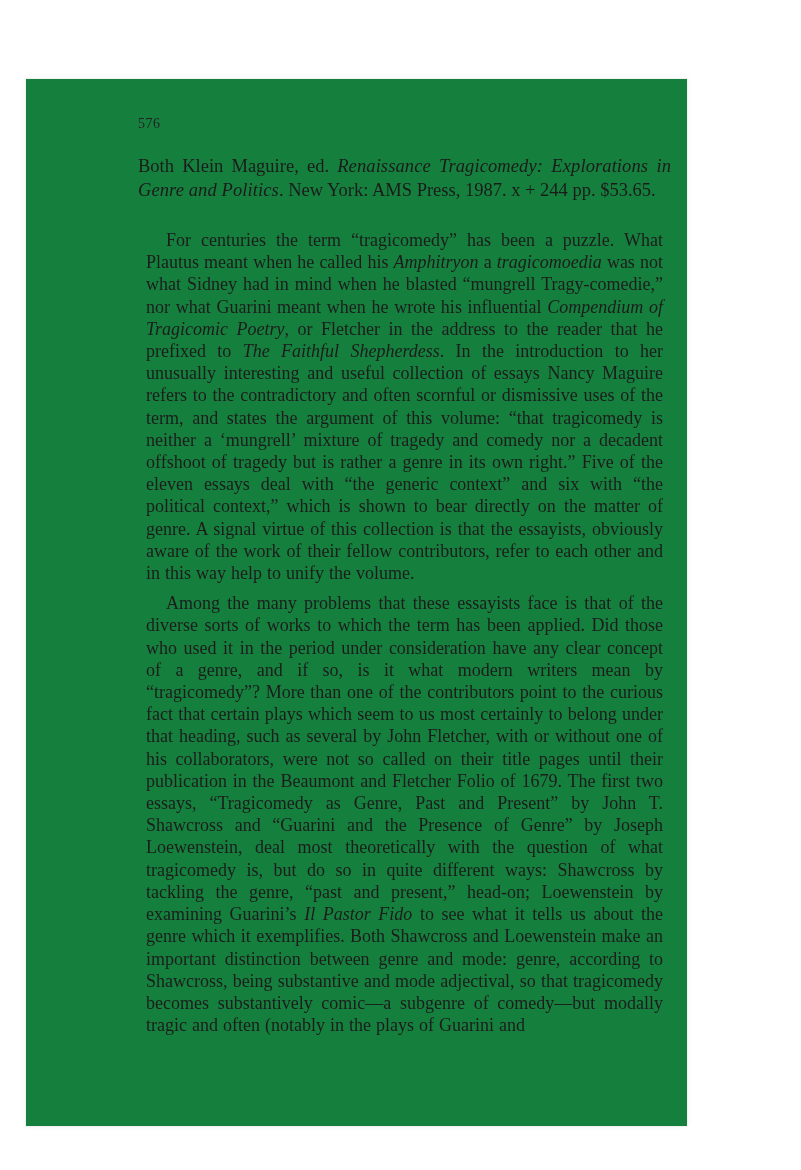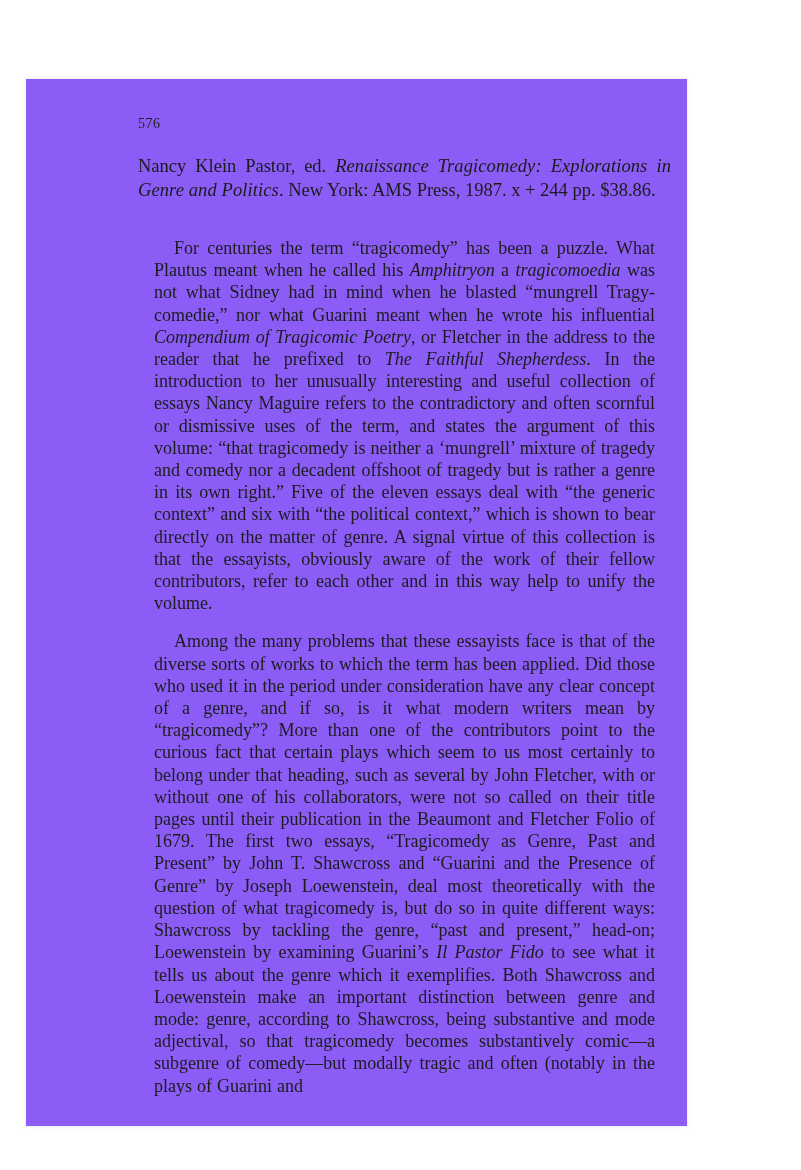--- a/index.html
+++ b/index.html
@@ -16,21 +16,21 @@
     width: 801px;
     height: 1170px;
     background: #ffffff;
   }
   .page {
     position: absolute;
     left: 25px;
     top: 78px;
     width: 663px;
     height: 1049px;
-    background: #8b5cf6;
+    background: #15803d;
     border: 1px solid #f1f1f1;
     box-shadow: 0 0 6px rgba(0,0,0,0.04);
     box-sizing: border-box;
     color: #1d1d1d;
   }
   .running-header {
     position: absolute;
     left: 112px;
     top: 36px;
     width: 533px;
@@ -64,40 +64,40 @@
     color: #1b1b1b;
   }
   .citation i { letter-spacing: 0.1px; }
   .review-body {
     position: absolute;
     left: 112px;
     top: 142px;
     width: 533px;
   }
   .para {
-    margin: 16px;
+    margin: 8px;
     font-size: 18px;
     line-height: 22.2px;
     text-align: justify;
     text-indent: 20px;
     color: #1c1c1c;
     word-spacing: 0.5px;
   }
 </style>
 </head>
 <body>
 
 <div class="canvas">
   <div class="page">
 
     <div class="running-header">
       <span class="page-number">576</span>
     </div>
 
-    <p class="citation"><span>Nancy Klein Pastor, ed. </span><i>Renaissance Tragicomedy: Explorations in Genre and Politics</i><span>. New York: AMS Press, 1987. x + 244 pp. $38.86.</span></p>
+    <p class="citation"><span>Both Klein Maguire, ed. </span><i>Renaissance Tragicomedy: Explorations in Genre and Politics</i><span>. New York: AMS Press, 1987. x + 244 pp. $53.65.</span></p>
 
     <div class="review-body">
       <p class="para"><span>For centuries the term “tragicomedy” has been a puzzle. What Plautus meant when he called his </span><i>Amphitryon</i><span> a </span><i>tragicomoedia</i><span> was not what Sidney had in mind when he blasted “mungrell Tragy-comedie,” nor what Guarini meant when he wrote his influential </span><i>Compendium of Tragicomic Poetry</i><span>, or Fletcher in the address to the reader that he prefixed to </span><i>The Faithful Shepherdess</i><span>. In the introduction to her unusually interesting and useful collection of essays Nancy Maguire refers to the contradictory and often scornful or dismissive uses of the term, and states the argument of this volume: “that tragicomedy is neither a ‘mungrell’ mixture of tragedy and comedy nor a decadent offshoot of tragedy but is rather a genre in its own right.” Five of the eleven essays deal with “the generic context” and six with “the political context,” which is shown to bear directly on the matter of genre. A signal virtue of this collection is that the essayists, obviously aware of the work of their fellow contributors, refer to each other and in this way help to unify the volume.</span></p>
       <p class="para"><span>Among the many problems that these essayists face is that of the diverse sorts of works to which the term has been applied. Did those who used it in the period under consideration have any clear concept of a genre, and if so, is it what modern writers mean by “tragicomedy”? More than one of the contributors point to the curious fact that certain plays which seem to us most certainly to belong under that heading, such as several by John Fletcher, with or without one of his collaborators, were not so called on their title pages until their publication in the Beaumont and Fletcher Folio of 1679. The first two essays, “Tragicomedy as Genre, Past and Present” by John T. Shawcross and “Guarini and the Presence of Genre” by Joseph Loewenstein, deal most theoretically with the question of what tragicomedy is, but do so in quite different ways: Shawcross by tackling the genre, “past and present,” head-on; Loewenstein by examining Guarini’s </span><i>Il Pastor Fido</i><span> to see what it tells us about the genre which it exemplifies. Both Shawcross and Loewenstein make an important distinction between genre and mode: genre, according to Shawcross, being substantive and mode adjectival, so that tragicomedy becomes substantively comic—a subgenre of comedy—but modally tragic and often (notably in the plays of Guarini and</span></p>
     </div>
 
   </div>
 </div>
 
 </body></html>

